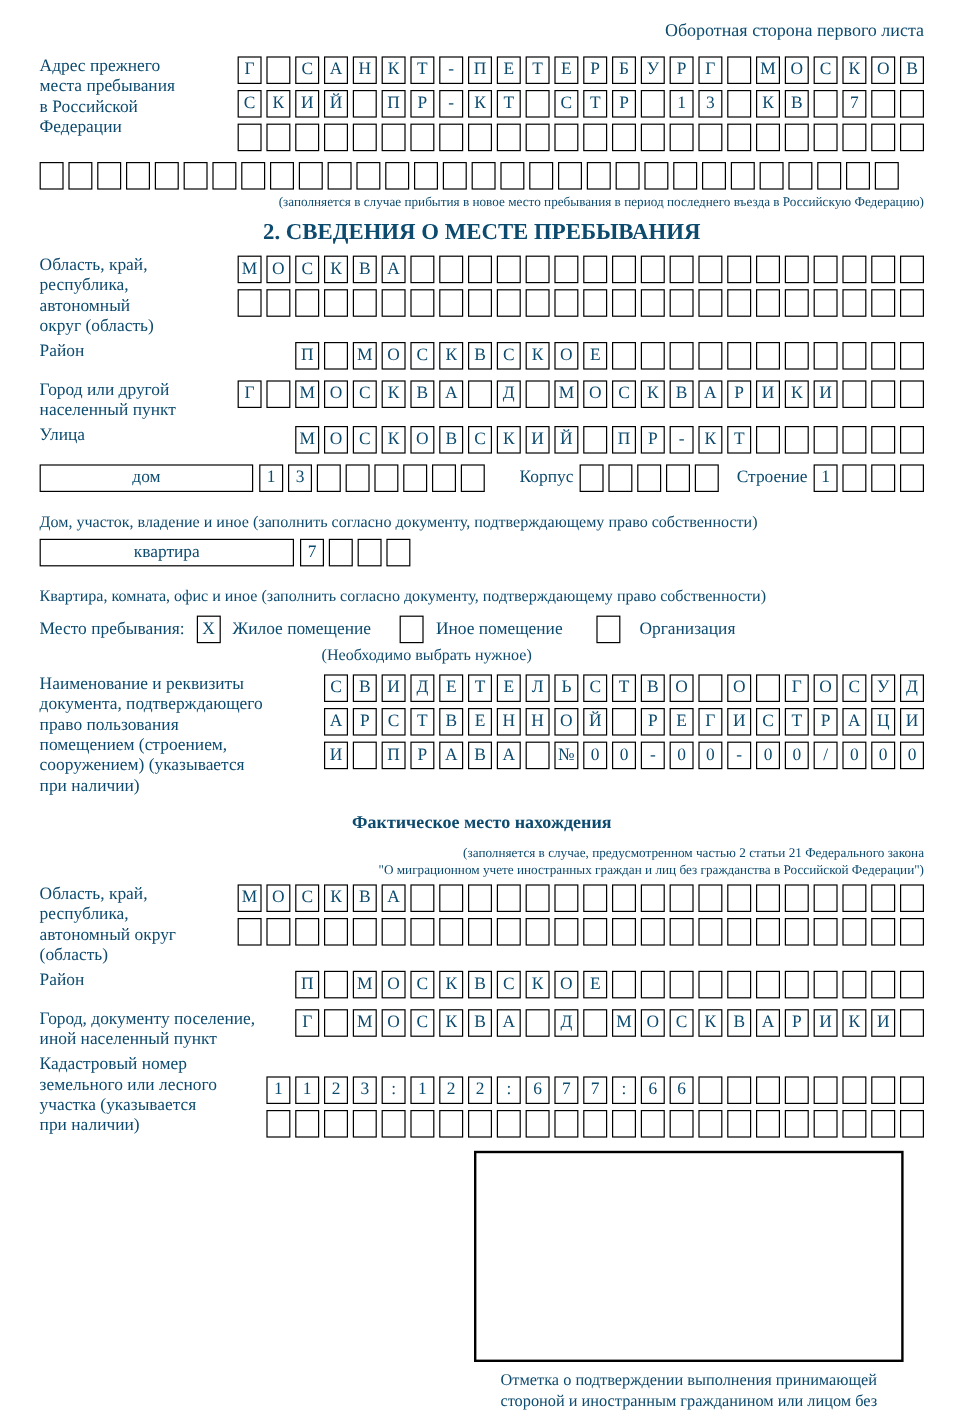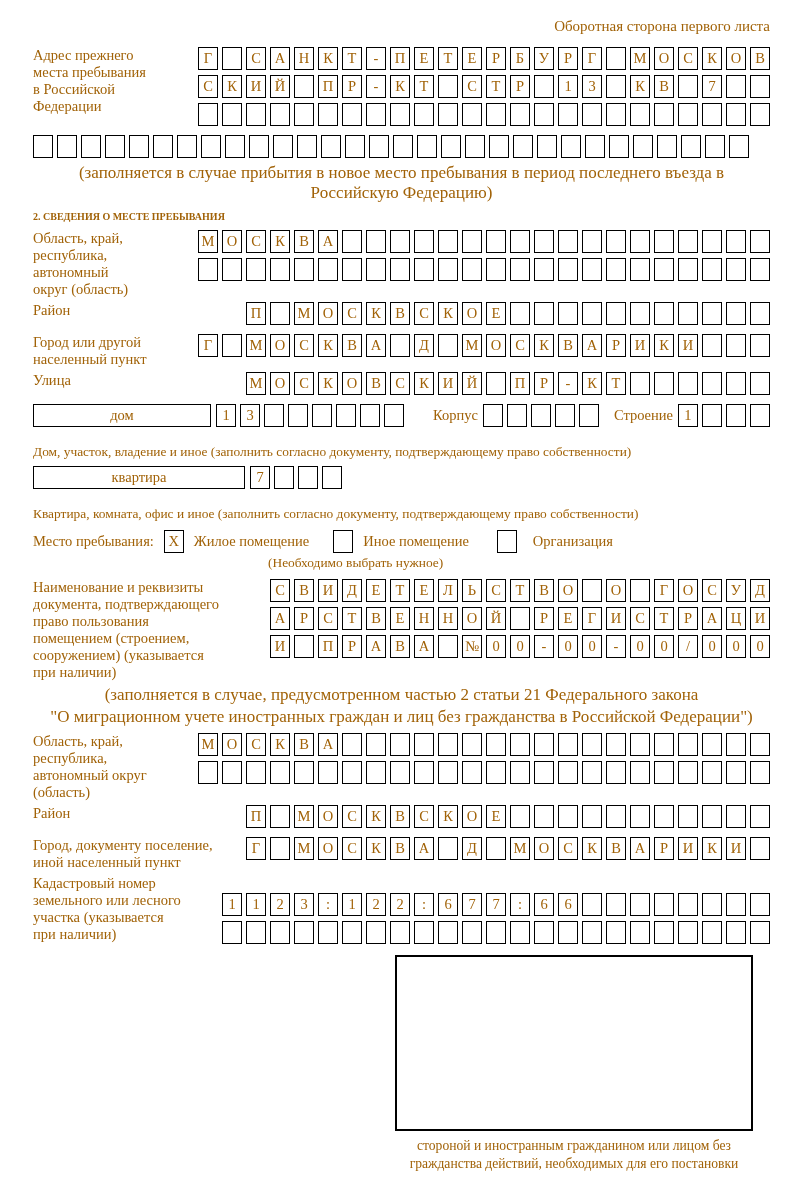--- a/index.html
+++ b/index.html
@@ -1,35 +1,35 @@
 <!DOCTYPE html>
 <html><head>
 <meta charset="utf-8">
 <style>
   html,body { margin:0; padding:0; background:#e8e8e8; }
   .page {
     width:800px; height:1180px; margin:0 auto; background:#ffffff;
-    font-family:"Liberation Serif", serif; color:#a16207;
+    font-family:"Liberation Serif", serif; color:#0c4a6e;
     padding:10px 30px 0 33px; box-sizing:border-box; overflow:hidden;
   }
   .header-note { text-align:right; font-size:15px; margin:8px 0 12px 0; }
 
   .form-row { display:flex; align-items:flex-start; margin-bottom:4px; }
   .label-col { font-size:14.5px; line-height:17px; flex:0 0 auto; }
   .rows-col { margin-left:auto; }
   .cellstrip { display:flex; gap:4px; margin-bottom:5px; justify-content:flex-end; }
   .ralign { margin-left:auto; }
   .cell {
     width:20px; height:23px; border:1.6px solid #000; box-sizing:border-box;
     text-align:center; font-size:14.5px; line-height:20px; flex:0 0 auto;
     background:#fff;
   }
-  .caption { font-size:17px; text-align:center; margin:2px 0 6px 0; }
+  .caption { font-size:11px; text-align:right; margin:2px 0 6px 0; }
   .caption-left { font-size:13.4px; text-align:left; margin:12px 0 6px 0; }
-  .section-title { text-align:left; font-weight:bold; font-size:10px; margin:8px 0 8px 0; }
+  .section-title { text-align:center; font-weight:bold; font-size:19px; margin:8px 0 8px 0; }
   .sub-title { text-align:center; font-weight:bold; font-size:15px; margin:14px 0 10px 0; }
 
   .boxed-label {
     border:1.6px solid #000; height:23px; box-sizing:border-box;
     text-align:center; font-size:14.5px; line-height:20px; flex:0 0 auto;
   }
   .inline-label { font-size:14.5px; line-height:23px; flex:0 0 auto; }
   .hrow { display:flex; gap:5px; align-items:flex-start; margin-bottom:3px; }
 
   .stay-row { display:flex; align-items:center; gap:10px; margin:8px 0 2px 0; font-size:14.5px; }
@@ -452,20 +452,21 @@
           <div class="cell">0</div>
           <div class="cell">0</div>
           <div class="cell">/</div>
           <div class="cell">0</div>
           <div class="cell">0</div>
           <div class="cell">0</div>
         </div>
     </div>
   </div>
 
+  <div class="sub-title">Фактическое место нахождения</div>
   <div class="caption" style="margin-bottom:0;">(заполняется в случае, предусмотренном частью 2 статьи 21 Федерального закона</div>
   <div class="caption">"О миграционном учете иностранных граждан и лиц без гражданства в Российской Федерации")</div>
 
   <div class="form-row">
     <div class="label-col">
       <div>Область, край,</div>
       <div>республика,</div>
       <div>автономный округ</div>
       <div>(область)</div>
     </div>
@@ -640,18 +641,19 @@
           <div class="cell"></div>
           <div class="cell"></div>
           <div class="cell"></div>
           <div class="cell"></div>
         </div>
     </div>
   </div>
 
   <div class="stamp-box"></div>
   <div class="stamp-caption">
+    <div>Отметка о подтверждении выполнения принимающей</div>
     <div>стороной и иностранным гражданином или лицом без</div>
     <div>гражданства действий, необходимых для его постановки</div>
 
   </div>
 
 </div>
 
 </body></html>

